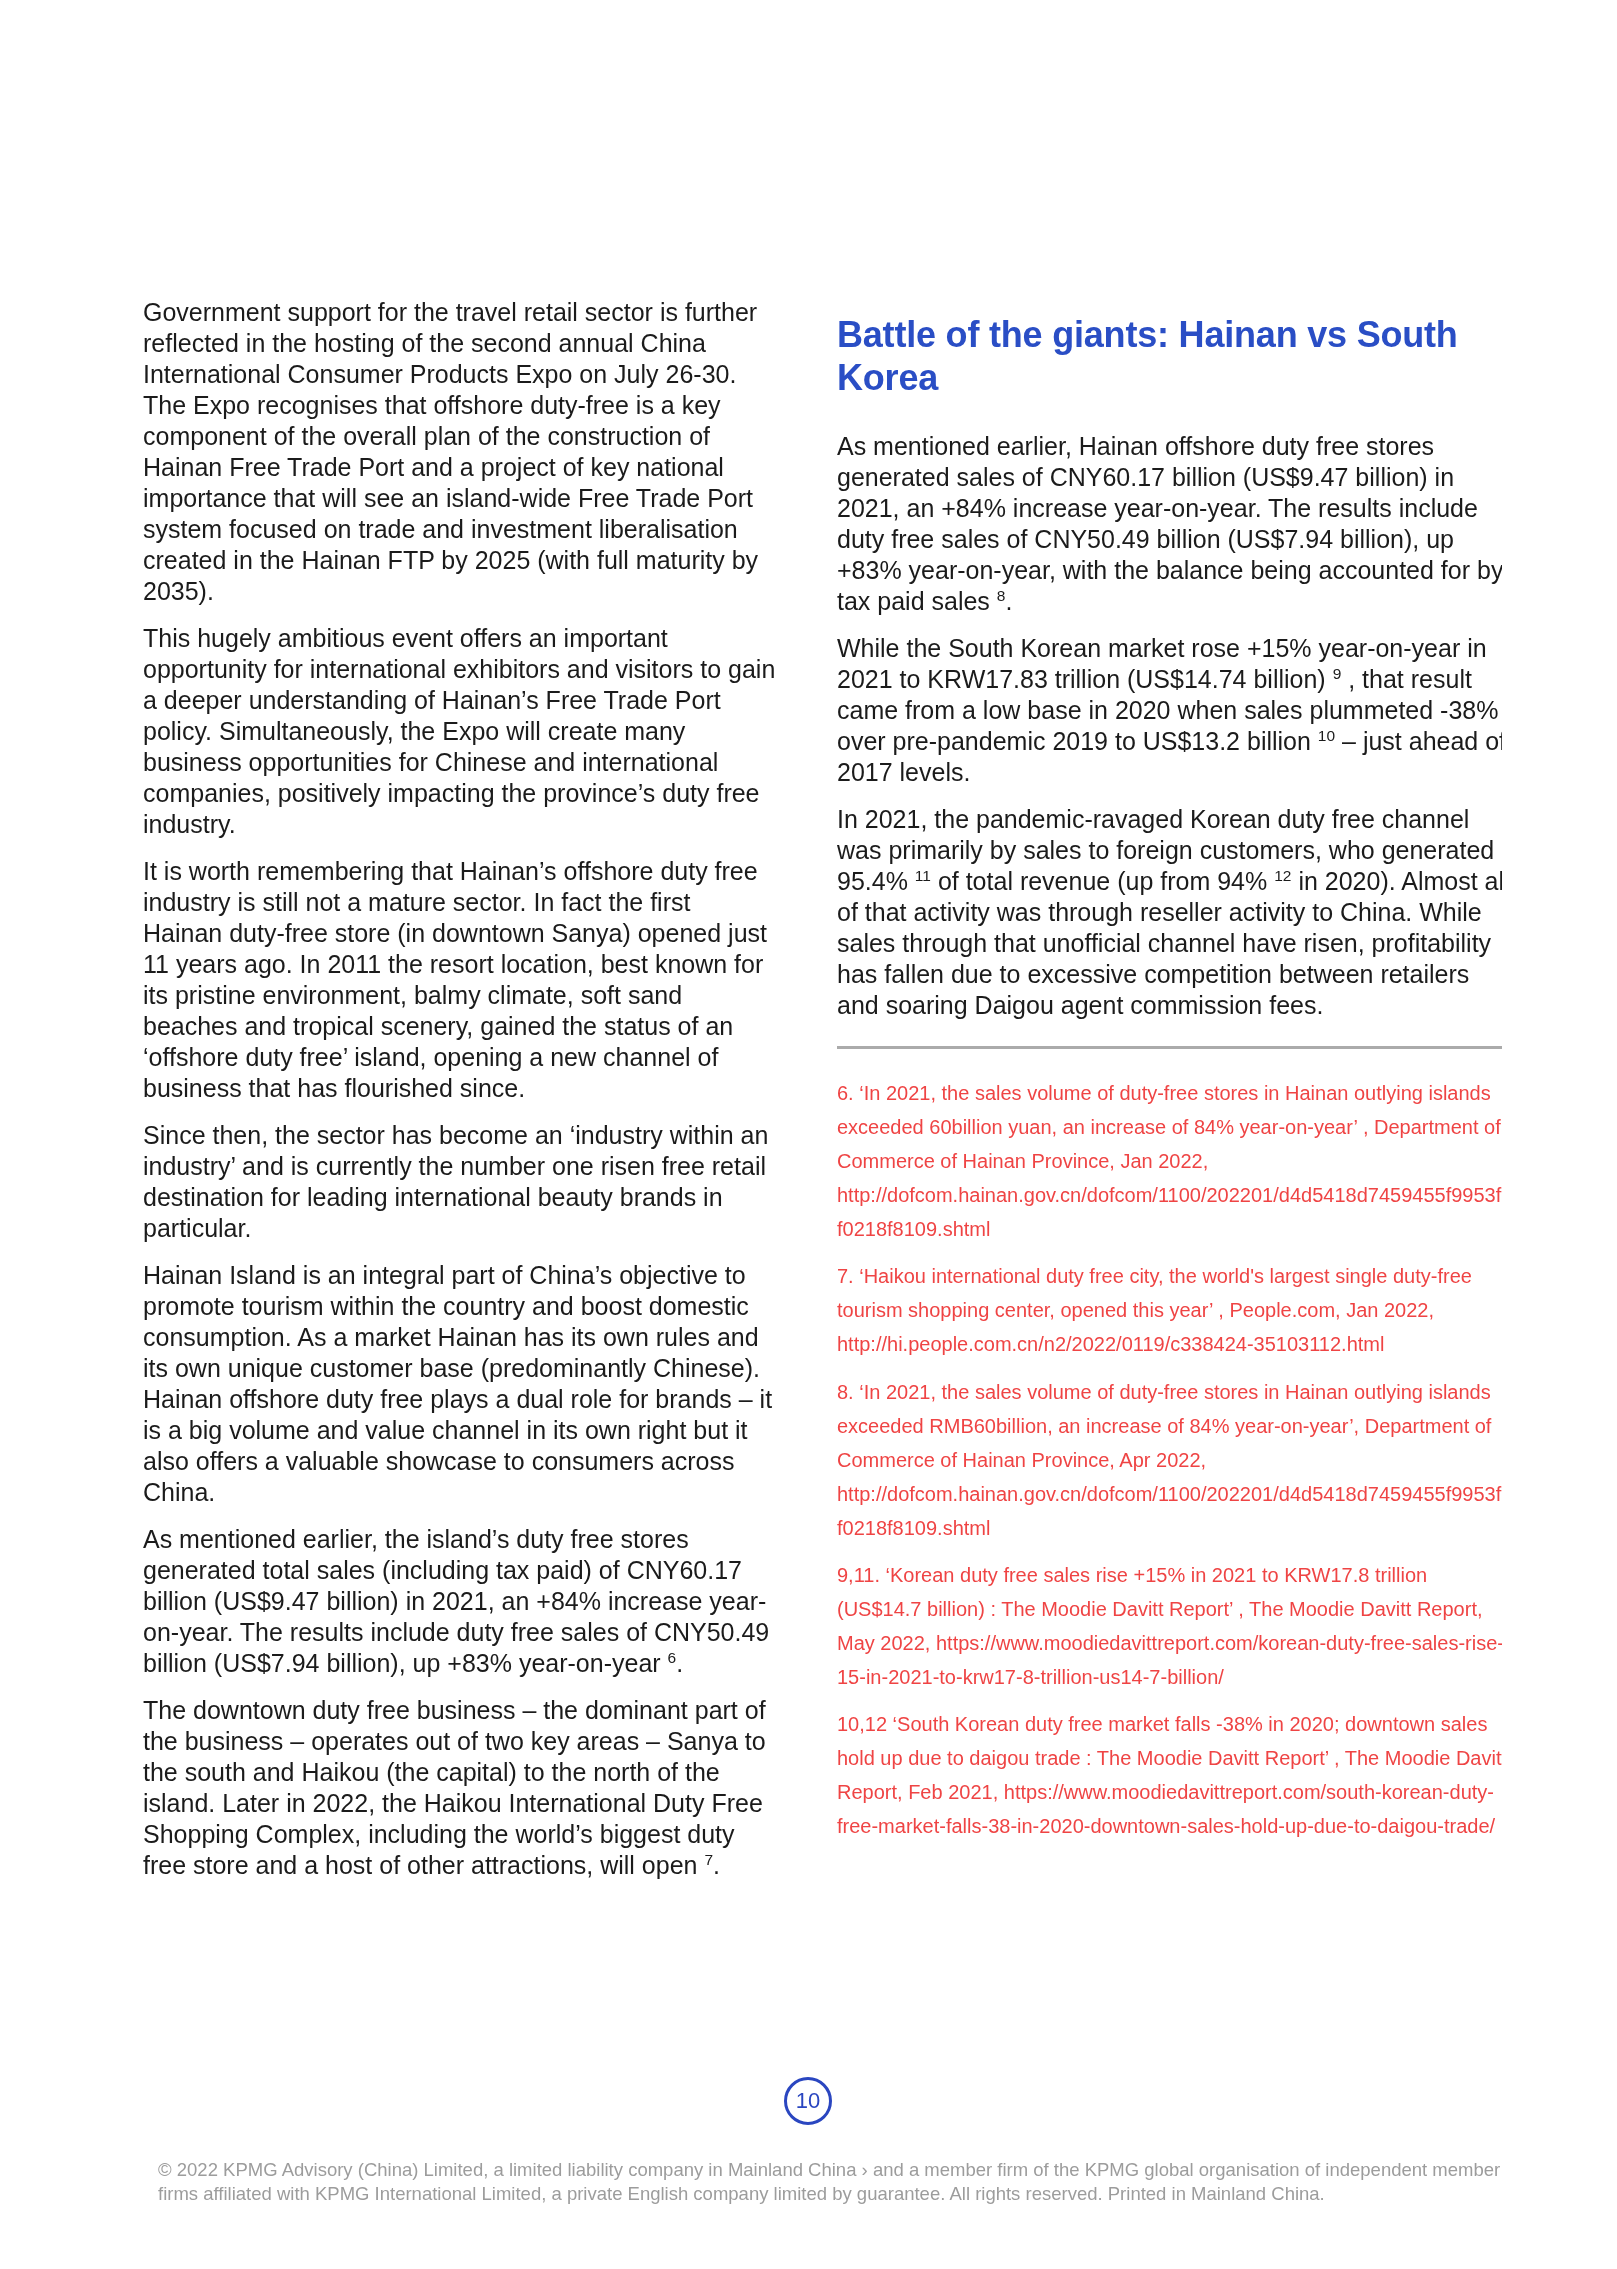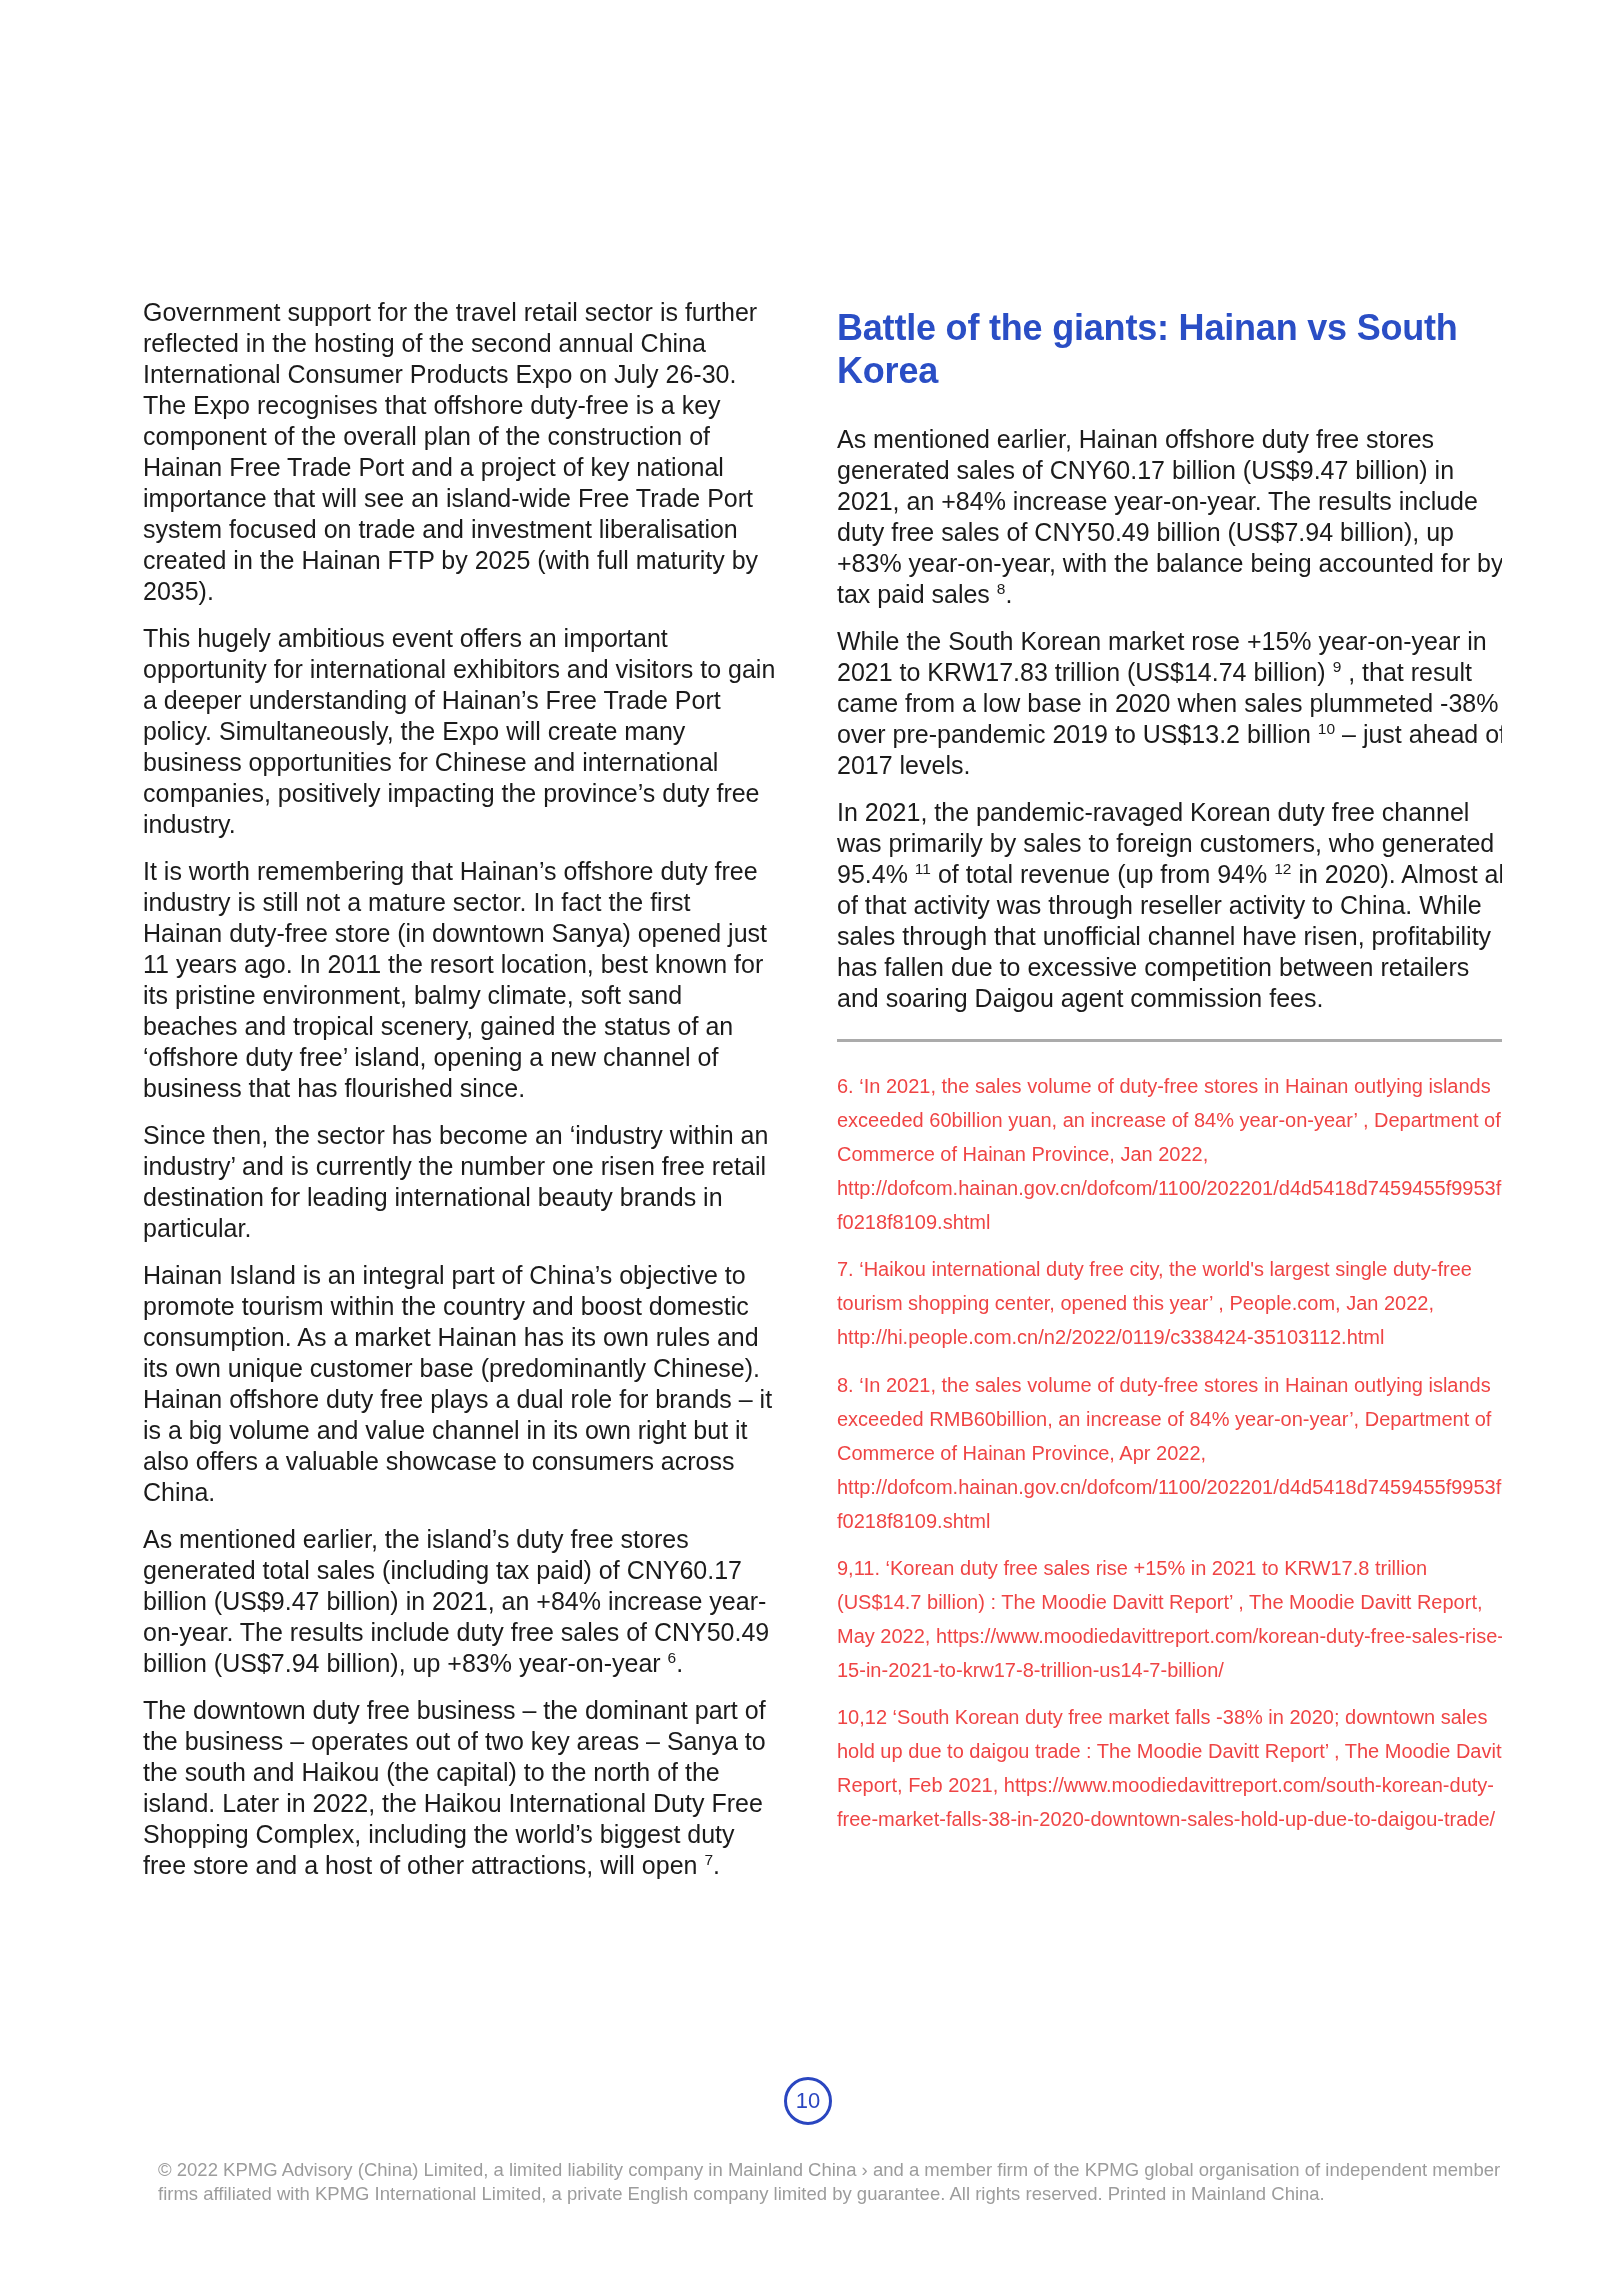--- a/index.html
+++ b/index.html
@@ -37,21 +37,21 @@
     line-height: 0;
     vertical-align: super;
   }
 
   h1.section-heading {
     font-size: 36px;
     line-height: 43px;
     font-weight: 700;
     letter-spacing: -0.2px;
     color: #2a4ec5;
-    margin: 9px 0 32px 0;
+    margin: 16px 0 32px 0;
   }
 
   hr.footnote-divider {
     border: none;
     border-top: 3.8px solid #ababab;
     margin: 25px 0 27px 0;
     width: 100%;
   }
 
   .footnotes .footnote-par {

